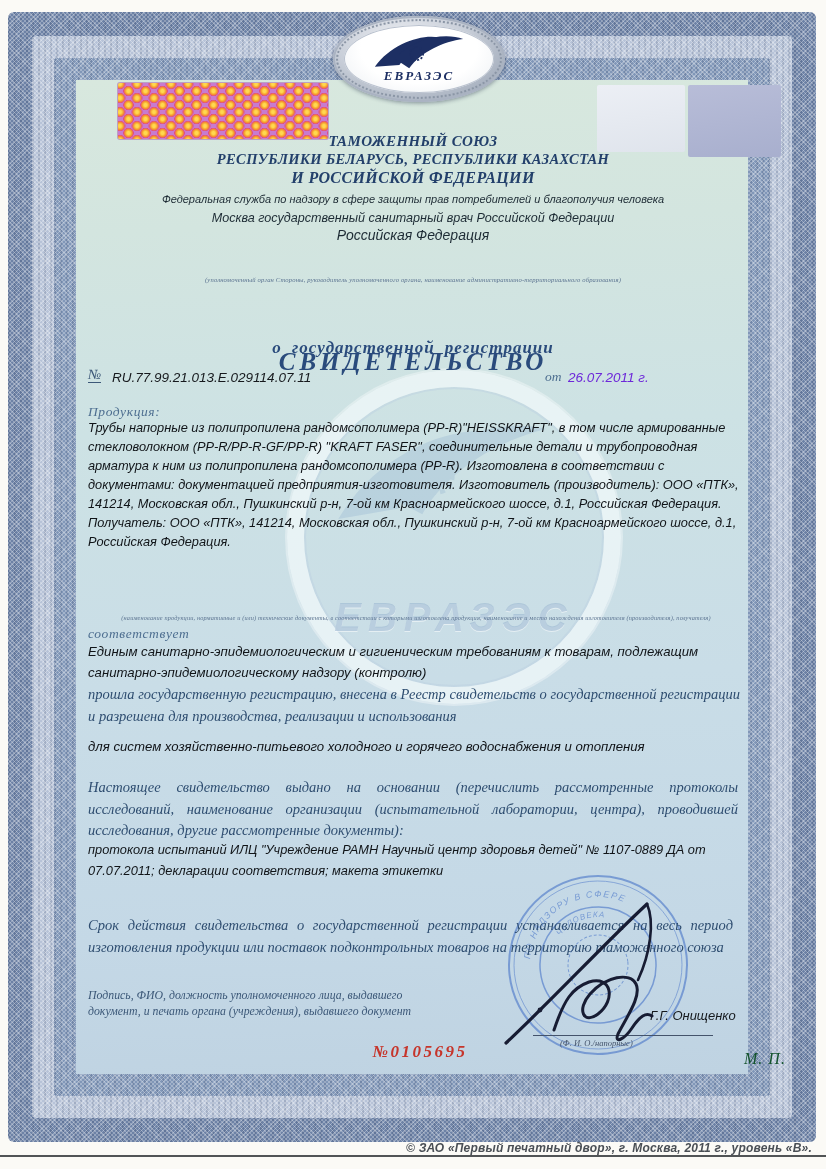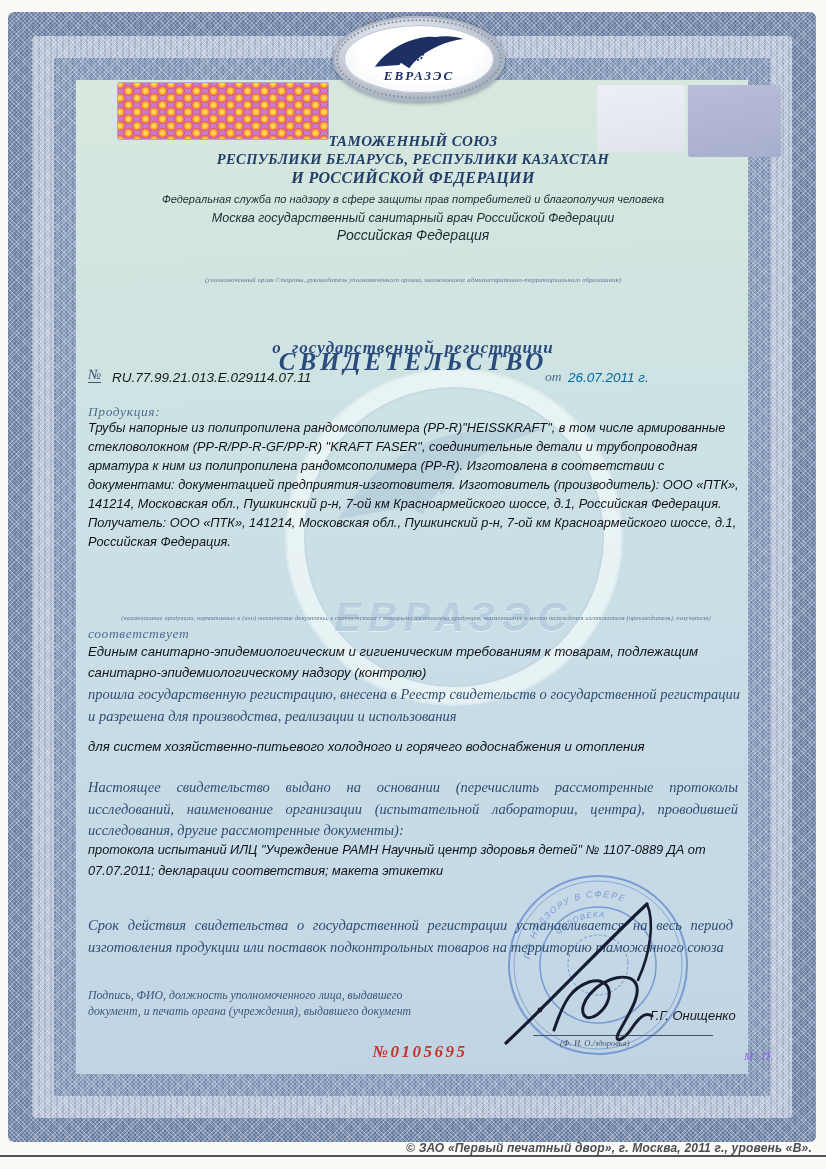--- a/index.html
+++ b/index.html
@@ -59,21 +59,21 @@
   .label-blue{color:#4d6e90;font-size:13.5px;letter-spacing:.6px;}
   .fill-sans{color:#101418;font-size:12.8px;line-height:19px;}
   .form-serif{color:#2e4d70;font-size:14.5px;line-height:21.5px;text-align:justify;}
   .red-serial{color:#c6352b;font-size:17px;letter-spacing:2.5px;font-weight:bold;}
 
   
   #stamp{position:absolute;left:505px;top:872px;z-index:2;opacity:.62;transform:rotate(-6deg);}
   #signature{position:absolute;left:492px;top:878px;z-index:5;}
   #sig-line{position:absolute;left:533px;top:1035px;width:180px;border-top:1.3px solid #44536b;z-index:4;}
   #fio-caption{color:#44536b;font-size:8.5px;}
-  #mp-label{color:#8b5cf6;font-size:11px;letter-spacing:1px;}
+  #mp-label{color:#14532d;font-size:16px;letter-spacing:1px;}
   #signer-name{color:#15191d;font-size:13px;}
 
   #footer-line{position:absolute;left:0;top:1155px;width:826px;height:2px;background:#33363a;opacity:.85;z-index:6;}
   #footer-text{position:absolute;right:14px;top:1141px;font-size:12px;font-weight:bold;color:#4a4f55;letter-spacing:.2px;z-index:6;}
 </style>
 </head>
 <body>
 
 <div id="page">
 
@@ -117,21 +117,21 @@
   <div class="t center sans auth" style="top:227px;font-size:14px;">Российская Федерация</div>
 
   <div class="t center serif tiny" style="top:276px;">(уполномоченный орган Стороны, руководитель уполномоченного органа, наименование административно-территориального образования)</div>
 
   <div class="t center serif doc-title" style="top:300px;">СВИДЕТЕЛЬСТВО</div>
   <div class="t center serif doc-subtitle" style="top:338px;">о государственной регистрации</div>
 
   <div class="t serif" style="left:88px;top:368px;font-size:14px;color:#3c5878;border-bottom:1px solid #3c5878;line-height:14px;">№</div>
   <div class="t sans" style="left:112px;top:370px;font-size:13.5px;color:#16191d;">RU.77.99.21.013.E.029114.07.11</div>
   <div class="t serif" style="left:545px;top:369px;font-size:13.5px;color:#4d6e90;">от</div>
-  <div class="t sans" style="left:568px;top:370px;font-size:13.5px;color:#0369a1;">26.07.2011 г.</div>
+  <div class="t sans" style="left:568px;top:370px;font-size:13.5px;color:#6d28d9;">26.07.2011 г.</div>
 
   <div class="t serif label-blue" style="left:88px;top:404px;">Продукция:</div>
   <div class="t sans fill-sans" style="left:88px;top:418px;width:664px;">Трубы напорные из полипропилена рандомсополимера (PP-R)"HEISSKRAFT", в том числе армированные стекловолокном (PP-R/PP-R-GF/PP-R) "KRAFT FASER", соединительные детали и трубопроводная арматура к ним из полипропилена рандомсополимера (PP-R). Изготовлена в соответствии с документами: документацией предприятия-изготовителя. Изготовитель (производитель): ООО «ПТК», 141214, Московская обл., Пушкинский р-н, 7-ой км Красноармейского шоссе, д.1, Российская Федерация.  Получатель: ООО «ПТК», 141214, Московская обл., Пушкинский р-н, 7-ой км Красноармейского шоссе, д.1, Российская Федерация.</div>
   <div class="t serif tiny" style="left:82px;top:614px;width:668px;text-align:center;font-size:6.3px;">(наименование продукции, нормативные и (или) технические документы, в соответствии с которыми изготовлена продукция, наименование и место нахождения изготовителя (производителя), получателя)</div>
 
   <div class="t serif label-blue" style="left:88px;top:626px;">соответствует</div>
   <div class="t sans" style="left:88px;top:641px;width:660px;font-size:13.2px;line-height:21px;color:#101418;">Единым санитарно-эпидемиологическим и гигиеническим требованиям к товарам, подлежащим санитарно-эпидемиологическому надзору (контролю)</div>
 
   <div class="t serif form-serif" style="left:88px;top:684px;width:652px;">прошла государственную регистрацию, внесена в Реестр свидетельств о государственной регистрации и разрешена для производства, реализации и использования</div>
   <div class="t sans" style="left:88px;top:739px;width:660px;font-size:13.2px;color:#0f1216;">для систем хозяйственно-питьевого холодного и горячего водоснабжения и отопления</div>
@@ -159,21 +159,21 @@
   </svg>
 
   <svg id="signature" width="235" height="175" viewBox="0 0 235 175">
     <path d="M14,165 C60,122 112,66 155,26" fill="none" stroke="#171c33" stroke-width="3.2" stroke-linecap="round"></path>
     <path d="M62,152 C72,122 80,110 97,104 C120,97 124,122 106,136 C92,147 84,132 98,116 C114,98 138,94 144,106 C150,118 134,140 126,156 C122,166 132,162 140,150 C148,138 154,134 160,138" fill="none" stroke="#171c33" stroke-width="3" stroke-linecap="round"></path>
     <path d="M155,26 C163,44 158,76 146,102" fill="none" stroke="#171c33" stroke-width="2.6" stroke-linecap="round"></path>
     <circle cx="48" cy="132" r="2.4" fill="#171c33"></circle>
   </svg>
 
   <div id="sig-line"></div>
-  <div class="t serif" id="fio-caption" style="left:560px;top:1038px;">(Ф. И. О./здоровья)</div>
+  <div class="t serif" id="fio-caption" style="left:560px;top:1038px;">(Ф. И. О./напорные)</div>
   <div class="t sans" id="signer-name" style="left:650px;top:1008px;">Г.Г. Онищенко</div>
   <div class="t serif" id="mp-label" style="left:744px;top:1050px;">М. П.</div>
 
   <div class="t serif red-serial" style="left:300px;top:1042px;width:240px;text-align:center;">№0105695</div>
 
   <div id="footer-text" class="sans">© ЗАО «Первый печатный двор», г. Москва, 2011 г., уровень «В».</div>
   <div id="footer-line"></div>
 
 </div>
 

